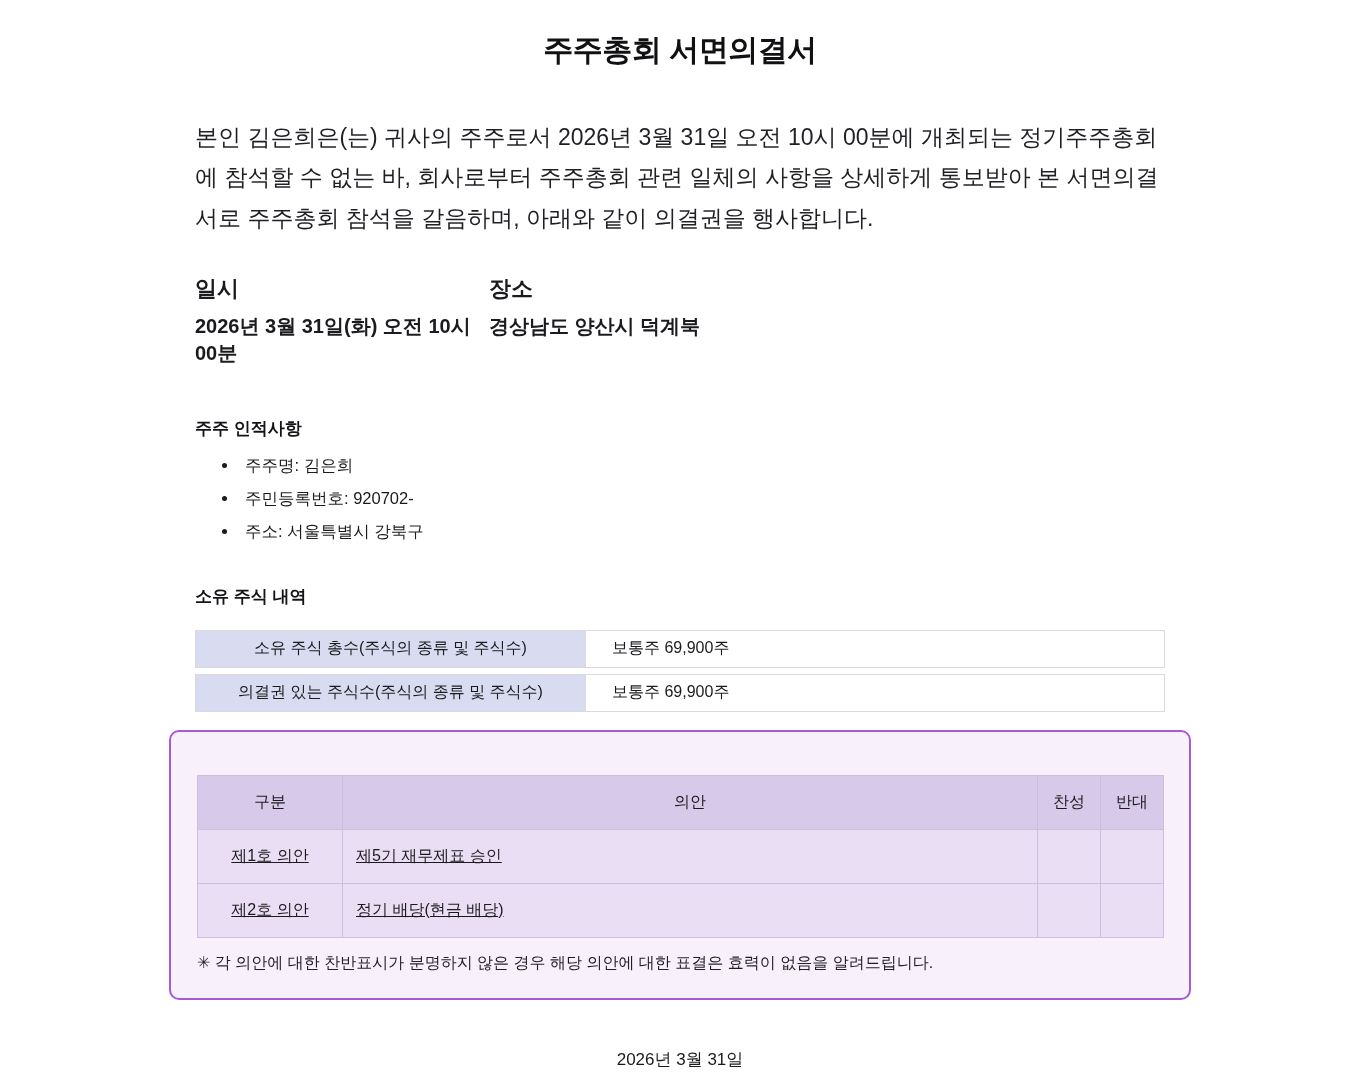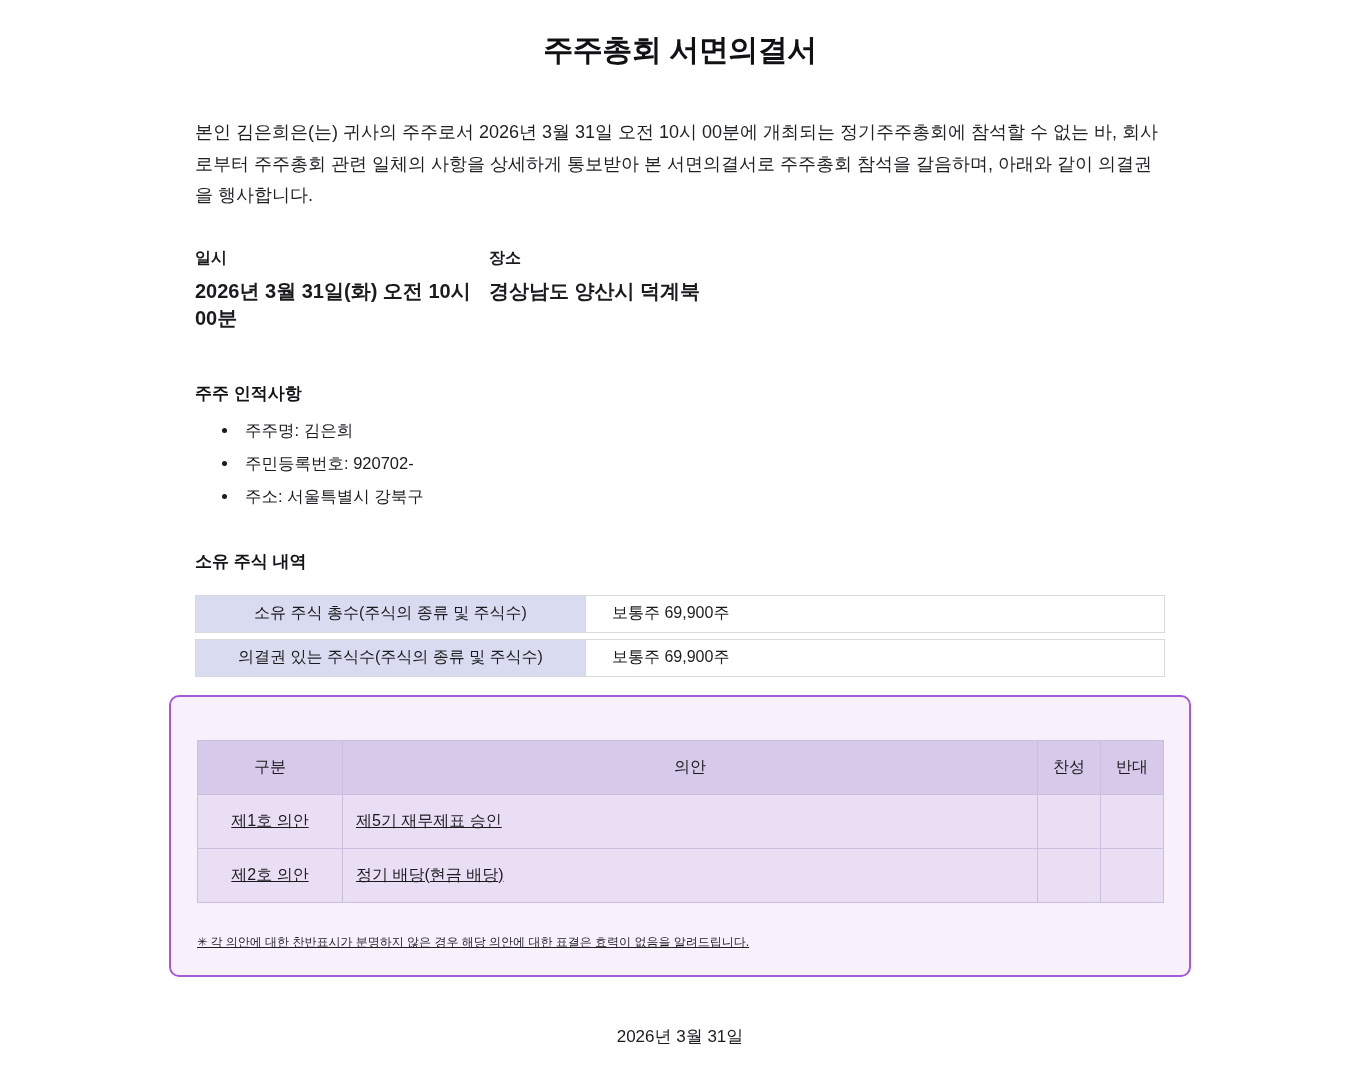--- a/index.html
+++ b/index.html
@@ -18,27 +18,27 @@
   }
   .doc-title {
     text-align: center;
     font-size: 30px;
     font-weight: 700;
     letter-spacing: -0.5px;
     color: #111114;
   }
   .intro {
     margin-top: 46px;
-    font-size: 18px;
+    font-size: 23px;
     line-height: 1.75;
     color: #1f1f24;
   }
   .meta-row { display: flex; margin-top: 36px; }
   .meta-col { width: 294px; }
-  .meta-label { font-weight: 700; font-size: 16px; }
+  .meta-label { font-weight: 700; font-size: 22px; }
   .meta-value { margin-top: 9px; font-size: 20px; font-weight: bold; }
 
   .section-heading { font-weight: 700; font-size: 17px; color: #141418; }
   .shareholder-heading { margin-top: 50px; }
   .shareholder-list {
     margin-top: 15px;
     padding-left: 44px;
     font-size: 16.5px;
     list-style: disc;
   }
@@ -88,21 +88,21 @@
   table.agenda th, table.agenda td {
     border: 1px solid #cbbfdf;
     font-size: 16px;
     font-weight: 400;
     height: 37px;
     padding: 16px 13px;
   }
   table.agenda th { background: #d6c9e9; text-align: center; }
   table.agenda td { background: #eadef4; text-decoration: underline; }
   td.cell-center, th.cell-center { text-align: center; }
-  .agenda-note { margin-top: 31px; font-size: 12px; color: #1f1f24; text-decoration: underline; }
+  .agenda-note { margin-top: 15px; font-size: 16px; color: #1f1f24; }
 
   .date-line { text-align: center; margin-top: 48px; font-size: 17px; }
   .sign-row {
     display: flex;
     justify-content: space-between;
     align-items: center;
     margin-top: 72px;
     padding-left: 182px;
     padding-right: 178px;
   }

